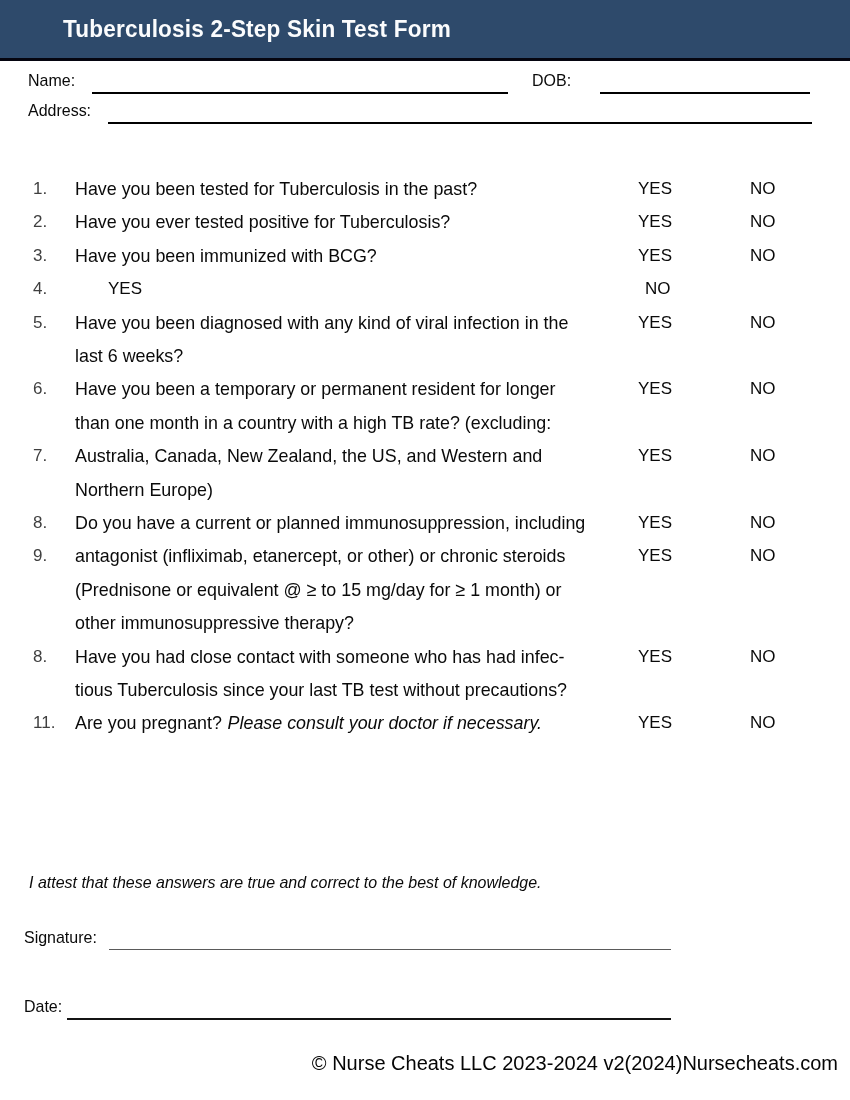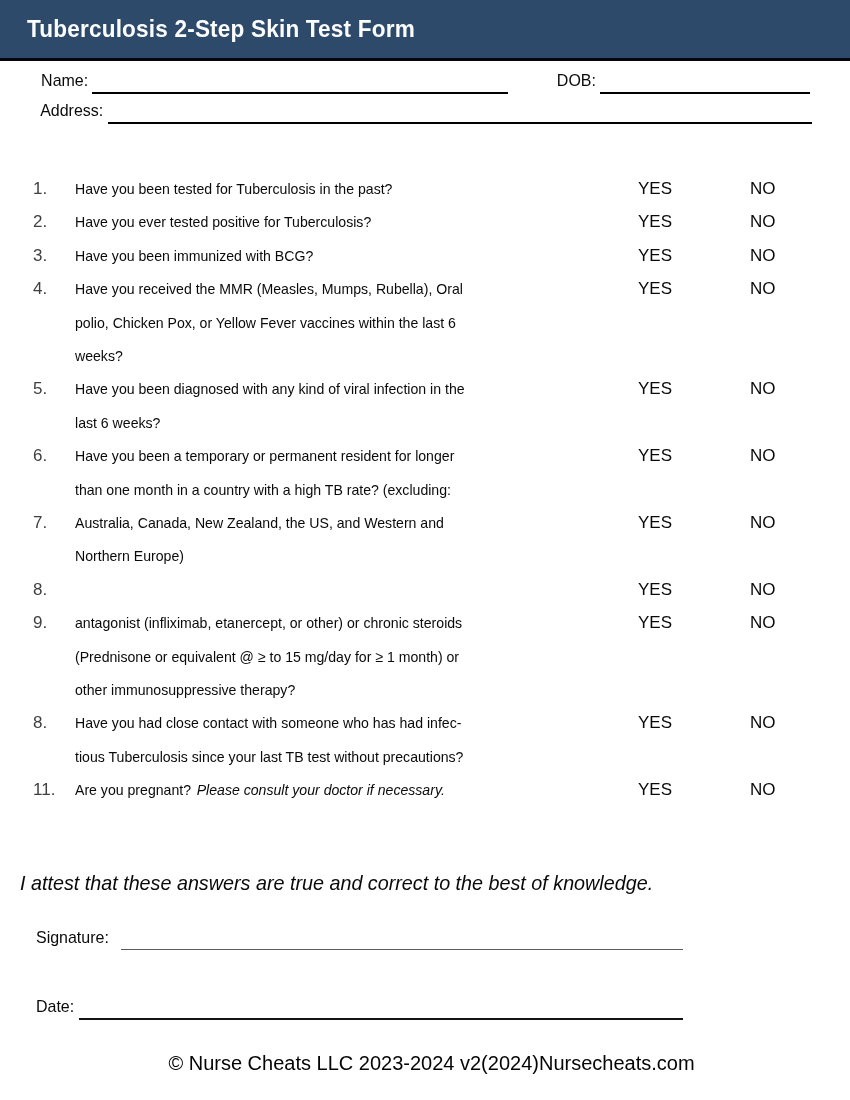--- a/index.html
+++ b/index.html
@@ -9,60 +9,60 @@
   
   .cond{display:inline-block;transform:scaleX(0.94);transform-origin:0 50%;white-space:nowrap;}
   .ital{font-style:italic;}
 
   
   .hdr{position:absolute;top:0;left:0;width:850px;height:61px;background:#2e4a6b;
        border-bottom:3px solid #05050f;box-sizing:border-box;display:flex;align-items:center;}
   .title{font-size:24px;font-weight:bold;color:#fbfcfd;margin-left:27px;letter-spacing:0.2px;}
 
   
-  .fieldrow{position:absolute;left:28px;right:0;height:30px;display:flex;text-align:right;}
+  .fieldrow{position:absolute;left:28px;right:0;height:30px;display:flex;}
   .row-name{top:66px;}
   .row-address{top:96px;}
   .flabel{font-size:17px;line-height:30px;height:30px;}
   .fline{height:26px;border-bottom:2px solid #000;font-size:15px;line-height:26px;}
   .spacer{height:30px;}
 
   
   .questions{position:absolute;top:172px;left:33px;right:0;}
   .q-row{display:grid;grid-template-columns:42px 530px 105px auto;}
   .q-num{font-size:17px;line-height:33.4px;color:#3f3f3f;}
   .q-text{}
-  .q-line{height:33.4px;line-height:33.4px;font-size:15px;}
+  .q-line{height:33.4px;line-height:33.4px;font-size:19px;}
   .q-ital{font-style:italic;margin-left:6px;}
   .q-opt{font-size:17px;line-height:33.4px;align-self:start;}
   .q-yes{padding-left:33px;}
   .q-no{padding-left:40px;}
 
   
-  .attest{position:absolute;top:866px;left:20px;height:33px;line-height:33px;font-size:21px;}
+  .attest{position:absolute;top:866px;left:29px;height:33px;line-height:33px;font-size:17px;}
 
   
-  .sigrow{position:absolute;left:36px;height:30px;display:flex;justify-content:space-between;}
+  .sigrow{position:absolute;left:24px;height:30px;display:flex;justify-content:space-between;}
   .row-signature{top:923px;}
   .row-date{top:953px;margin-top:39px;}
   .sline{height:26px;font-size:15px;line-height:26px;}
   .sig-line{border-bottom:1.5px solid #5a5a5a;}
   .date-line{border-bottom:2px solid #141414;}
 
   
   .footer{position:absolute;top:1048px;left:25px;right:12px;height:30px;
-          display:flex;justify-content:center;}
+          display:flex;justify-content:flex-end;}
   .foot-txt{font-size:20px;line-height:30px;color:#050505;}
 </style>
 </head>
 <body>
 
 <div class="page">
 
-  <header class="hdr" style="background: rgb(46, 74, 107);">
+  <header class="hdr" style="background: rgb(46, 74, 107); padding-left: 36px;">
     <span class="title cond">Tuberculosis 2-Step Skin Test Form</span>
   </header>
 
   <div class="fieldrow row-name">
     <span class="flabel cond" style="width:64px">Name:</span>
     <span class="fline" style="width:416px"></span>
     <span class="spacer" style="width:24px"></span>
     <span class="flabel cond" style="width:68px">DOB:</span>
     <span class="fline" style="flex:1;margin-right:40px"></span>
   </div>
@@ -92,25 +92,20 @@
       <div class="q-row">
         <div class="q-num">3.</div>
         <div class="q-text">
           <div class="q-line"><span class="cond">Have you been immunized with BCG?</span></div>
         </div>
         <div class="q-opt q-yes">YES</div>
         <div class="q-opt q-no">NO</div>
       </div>
       <div class="q-row">
         <div class="q-num">4.</div>
-        <div class="q-text">
-          <div class="q-line"><span class="cond">Have you received the MMR (Measles, Mumps, Rubella), Oral</span></div>
-          <div class="q-line"><span class="cond">polio, Chicken Pox, or Yellow Fever vaccines within the last 6</span></div>
-          <div class="q-line"><span class="cond">weeks?</span></div>
-        </div>
         <div class="q-opt q-yes">YES</div>
         <div class="q-opt q-no">NO</div>
       </div>
       <div class="q-row">
         <div class="q-num">5.</div>
         <div class="q-text">
           <div class="q-line"><span class="cond">Have you been diagnosed with any kind of viral infection in the</span></div>
           <div class="q-line"><span class="cond">last 6 weeks?</span></div>
         </div>
         <div class="q-opt q-yes">YES</div>
@@ -130,20 +125,21 @@
         <div class="q-text">
           <div class="q-line"><span class="cond">Australia, Canada, New Zealand, the US, and Western and</span></div>
           <div class="q-line"><span class="cond">Northern Europe)</span></div>
         </div>
         <div class="q-opt q-yes">YES</div>
         <div class="q-opt q-no">NO</div>
       </div>
       <div class="q-row">
         <div class="q-num">8.</div>
         <div class="q-text">
+          <div class="q-line"><span class="cond">Do you have a current or planned immunosuppression, including</span></div>
         </div>
         <div class="q-opt q-yes">YES</div>
         <div class="q-opt q-no">NO</div>
       </div>
       <div class="q-row">
         <div class="q-num">9.</div>
         <div class="q-text">
           <div class="q-line"><span class="cond">antagonist (infliximab, etanercept, or other) or chronic steroids</span></div>
           <div class="q-line"><span class="cond">(Prednisone or equivalent @ ≥ to 15 mg/day for ≥ 1 month) or</span></div>
           <div class="q-line"><span class="cond">other immunosuppressive therapy?</span></div>

